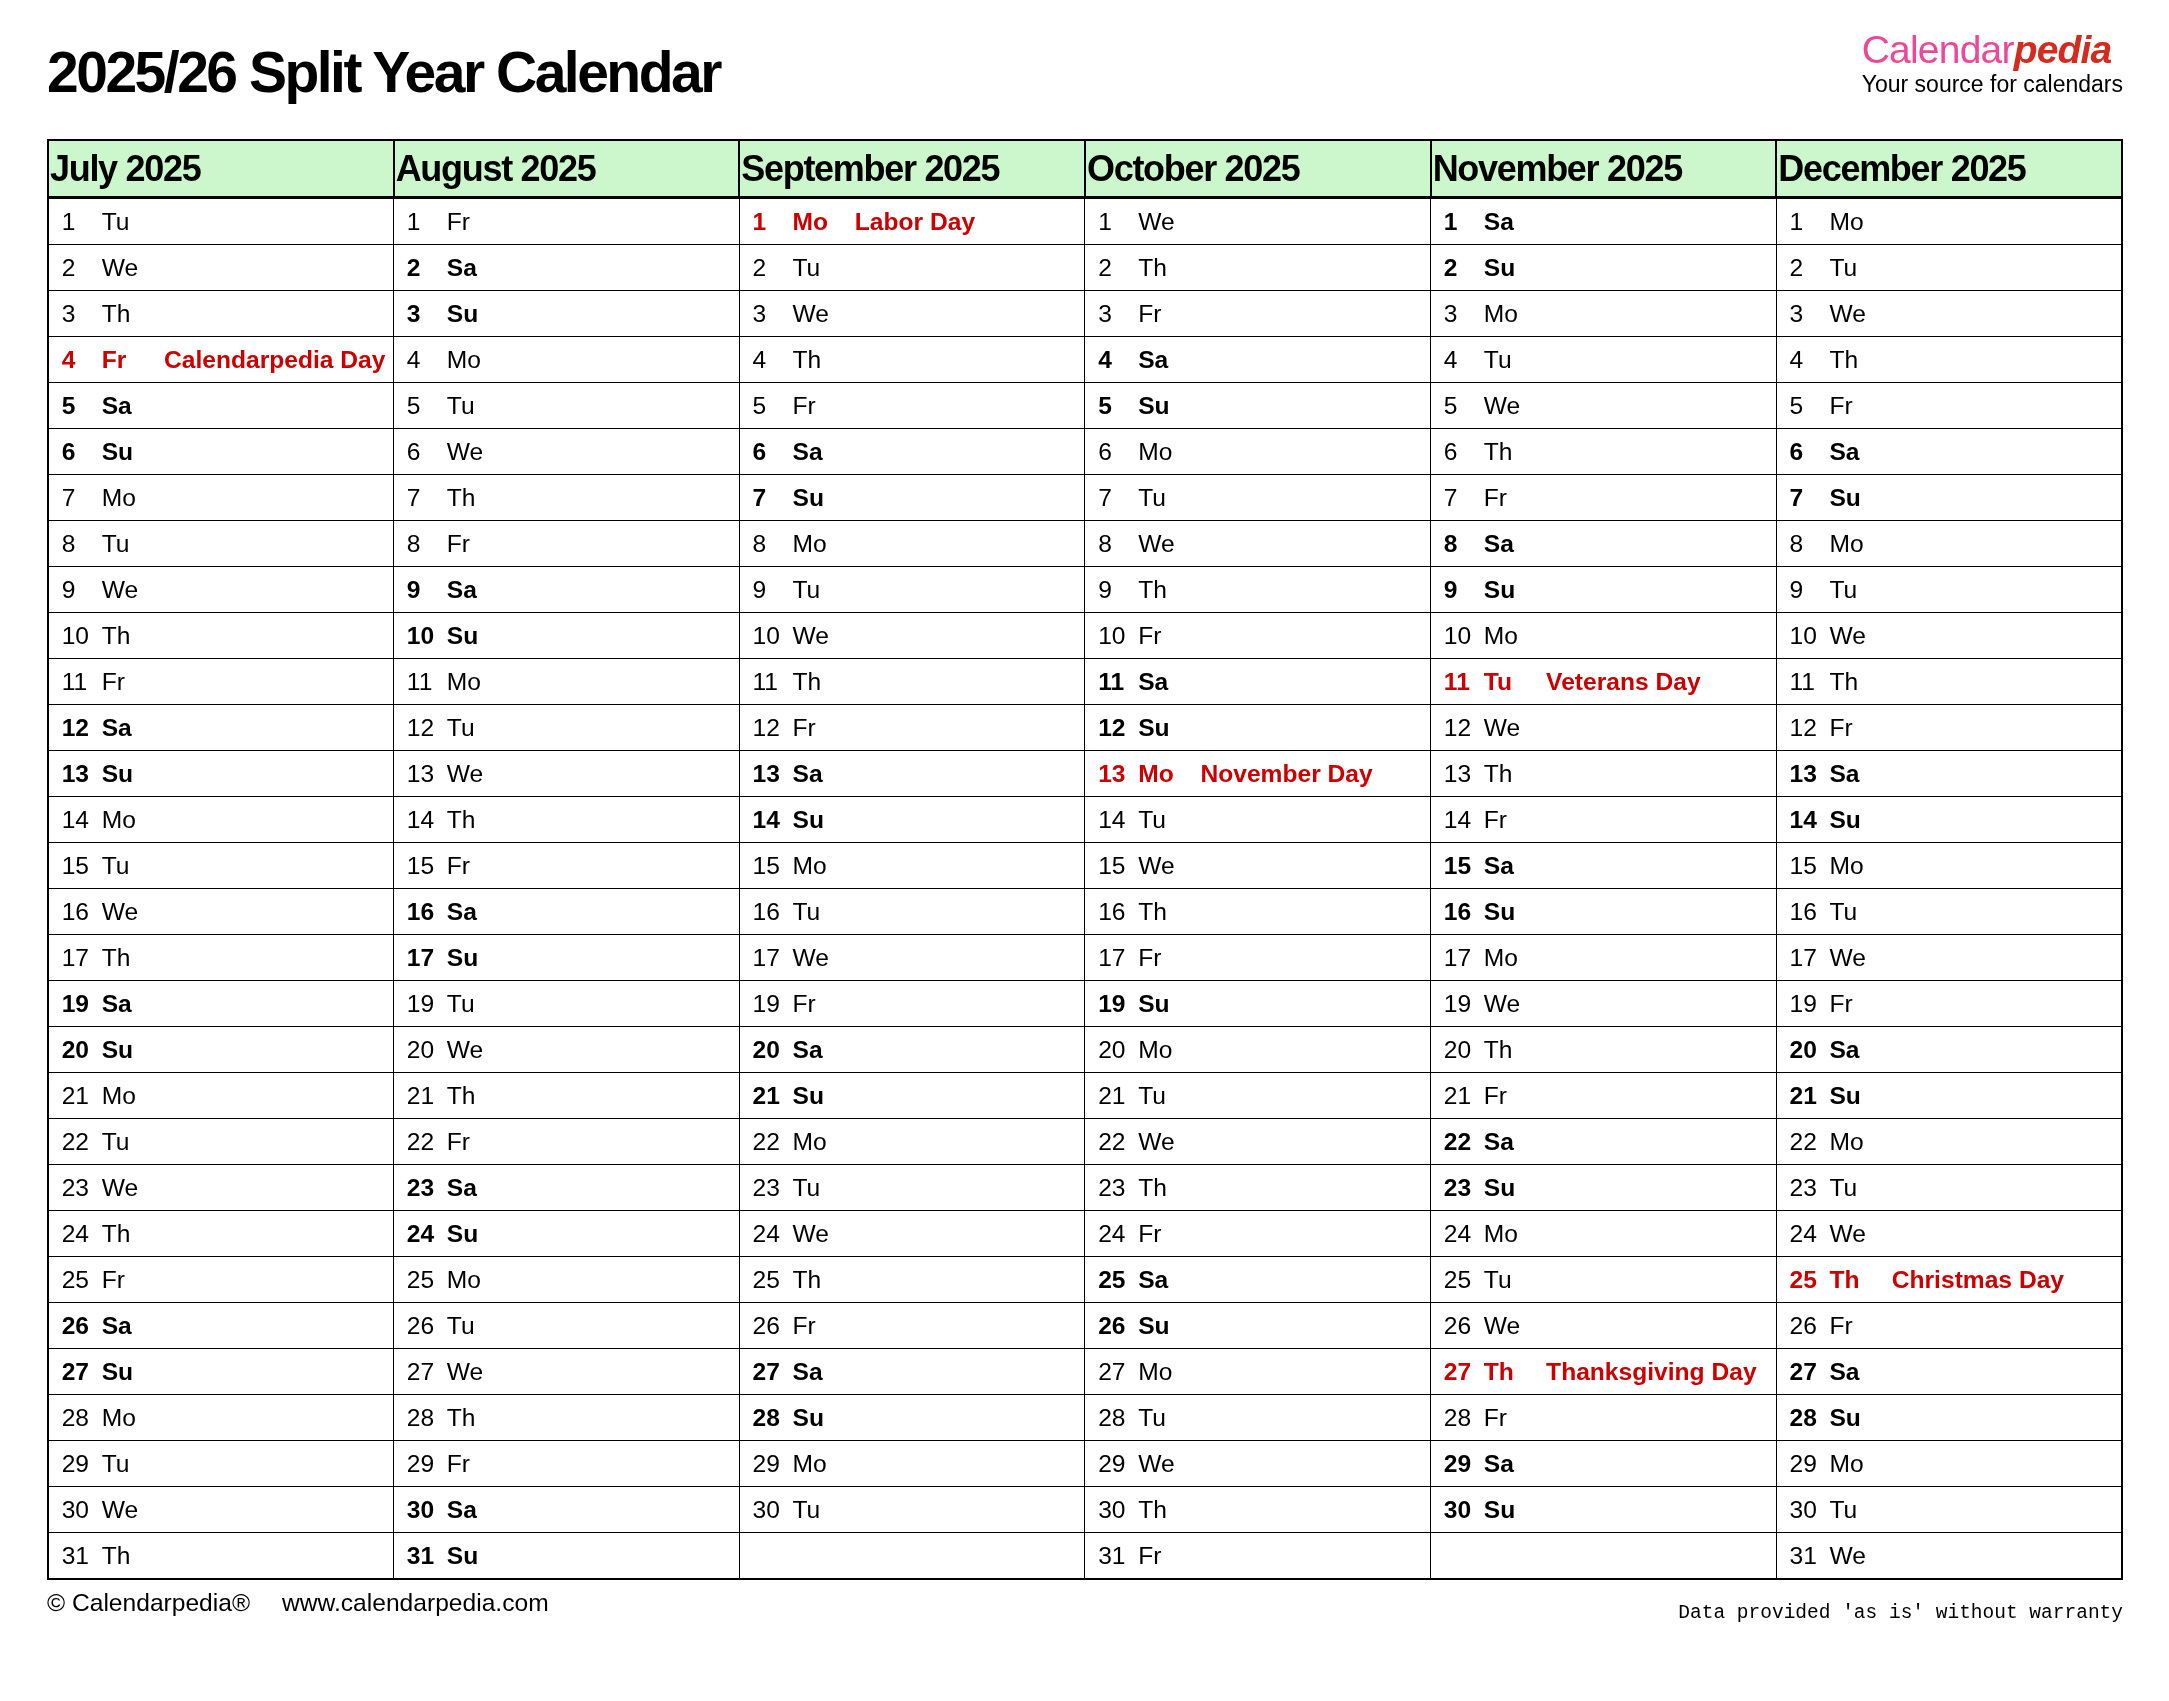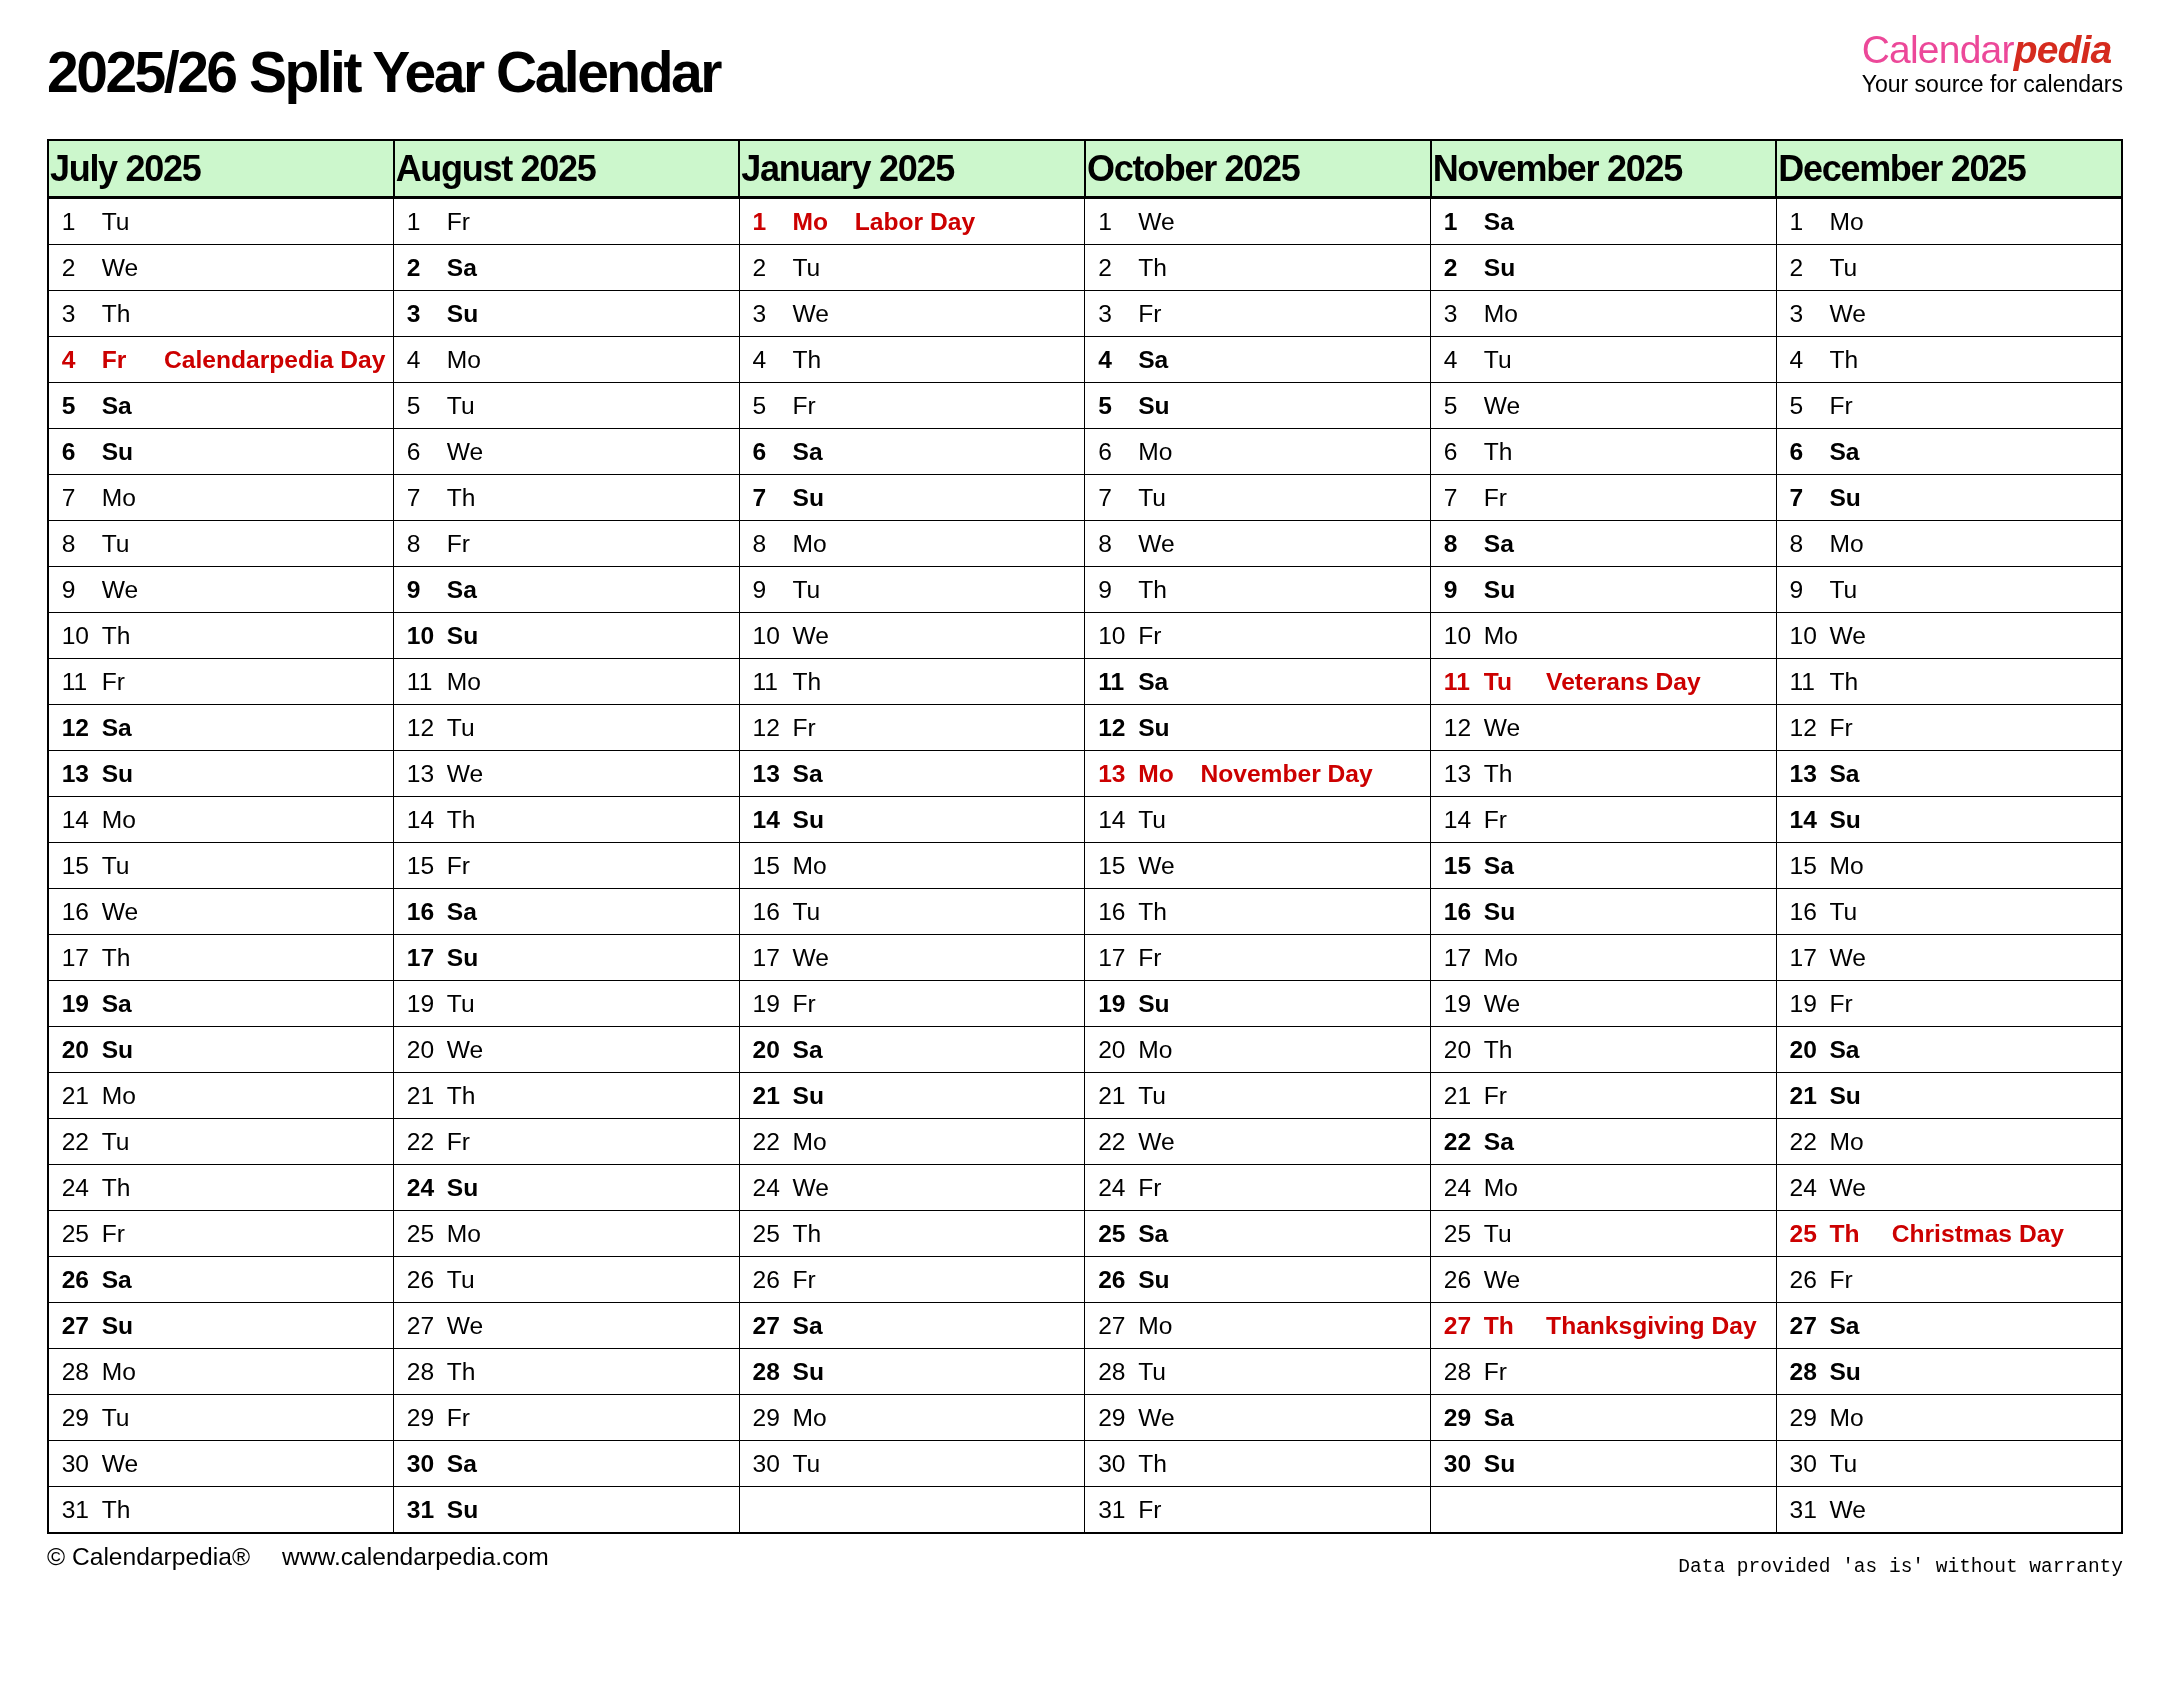--- a/index.html
+++ b/index.html
@@ -95,21 +95,21 @@
       </div>
       <div class="logo-tagline">Your source for calendars</div>
     </div>
   </div>
 
   <table class="cal">
     <thead>
         <tr>
           <th>July 2025</th>
           <th>August 2025</th>
-          <th>January 2025</th>
+          <th>September 2025</th>
           <th>October 2025</th>
           <th>November 2025</th>
           <th>December 2025</th>
         </tr>
       </thead>
     <tbody>
         <tr>
           <td class="plain"><span class="num">1</span><span class="wd">Tu</span></td>
           <td class="plain"><span class="num">1</span><span class="wd">Fr</span></td>
           <td class="holiday"><span class="num">1</span><span class="wd">Mo</span><span class="hol">Labor Day</span></td>
@@ -271,20 +271,28 @@
         </tr>
         <tr>
           <td class="plain"><span class="num">22</span><span class="wd">Tu</span></td>
           <td class="plain"><span class="num">22</span><span class="wd">Fr</span></td>
           <td class="plain"><span class="num">22</span><span class="wd">Mo</span></td>
           <td class="plain"><span class="num">22</span><span class="wd">We</span></td>
           <td class="sat"><span class="num">22</span><span class="wd">Sa</span></td>
           <td class="plain"><span class="num">22</span><span class="wd">Mo</span></td>
         </tr>
         <tr>
+          <td class="plain"><span class="num">23</span><span class="wd">We</span></td>
+          <td class="sat"><span class="num">23</span><span class="wd">Sa</span></td>
+          <td class="plain"><span class="num">23</span><span class="wd">Tu</span></td>
+          <td class="plain"><span class="num">23</span><span class="wd">Th</span></td>
+          <td class="sun"><span class="num">23</span><span class="wd">Su</span></td>
+          <td class="plain"><span class="num">23</span><span class="wd">Tu</span></td>
+        </tr>
+        <tr>
           <td class="plain"><span class="num">24</span><span class="wd">Th</span></td>
           <td class="sun"><span class="num">24</span><span class="wd">Su</span></td>
           <td class="plain"><span class="num">24</span><span class="wd">We</span></td>
           <td class="plain"><span class="num">24</span><span class="wd">Fr</span></td>
           <td class="plain"><span class="num">24</span><span class="wd">Mo</span></td>
           <td class="plain"><span class="num">24</span><span class="wd">We</span></td>
         </tr>
         <tr>
           <td class="plain"><span class="num">25</span><span class="wd">Fr</span></td>
           <td class="plain"><span class="num">25</span><span class="wd">Mo</span></td>

